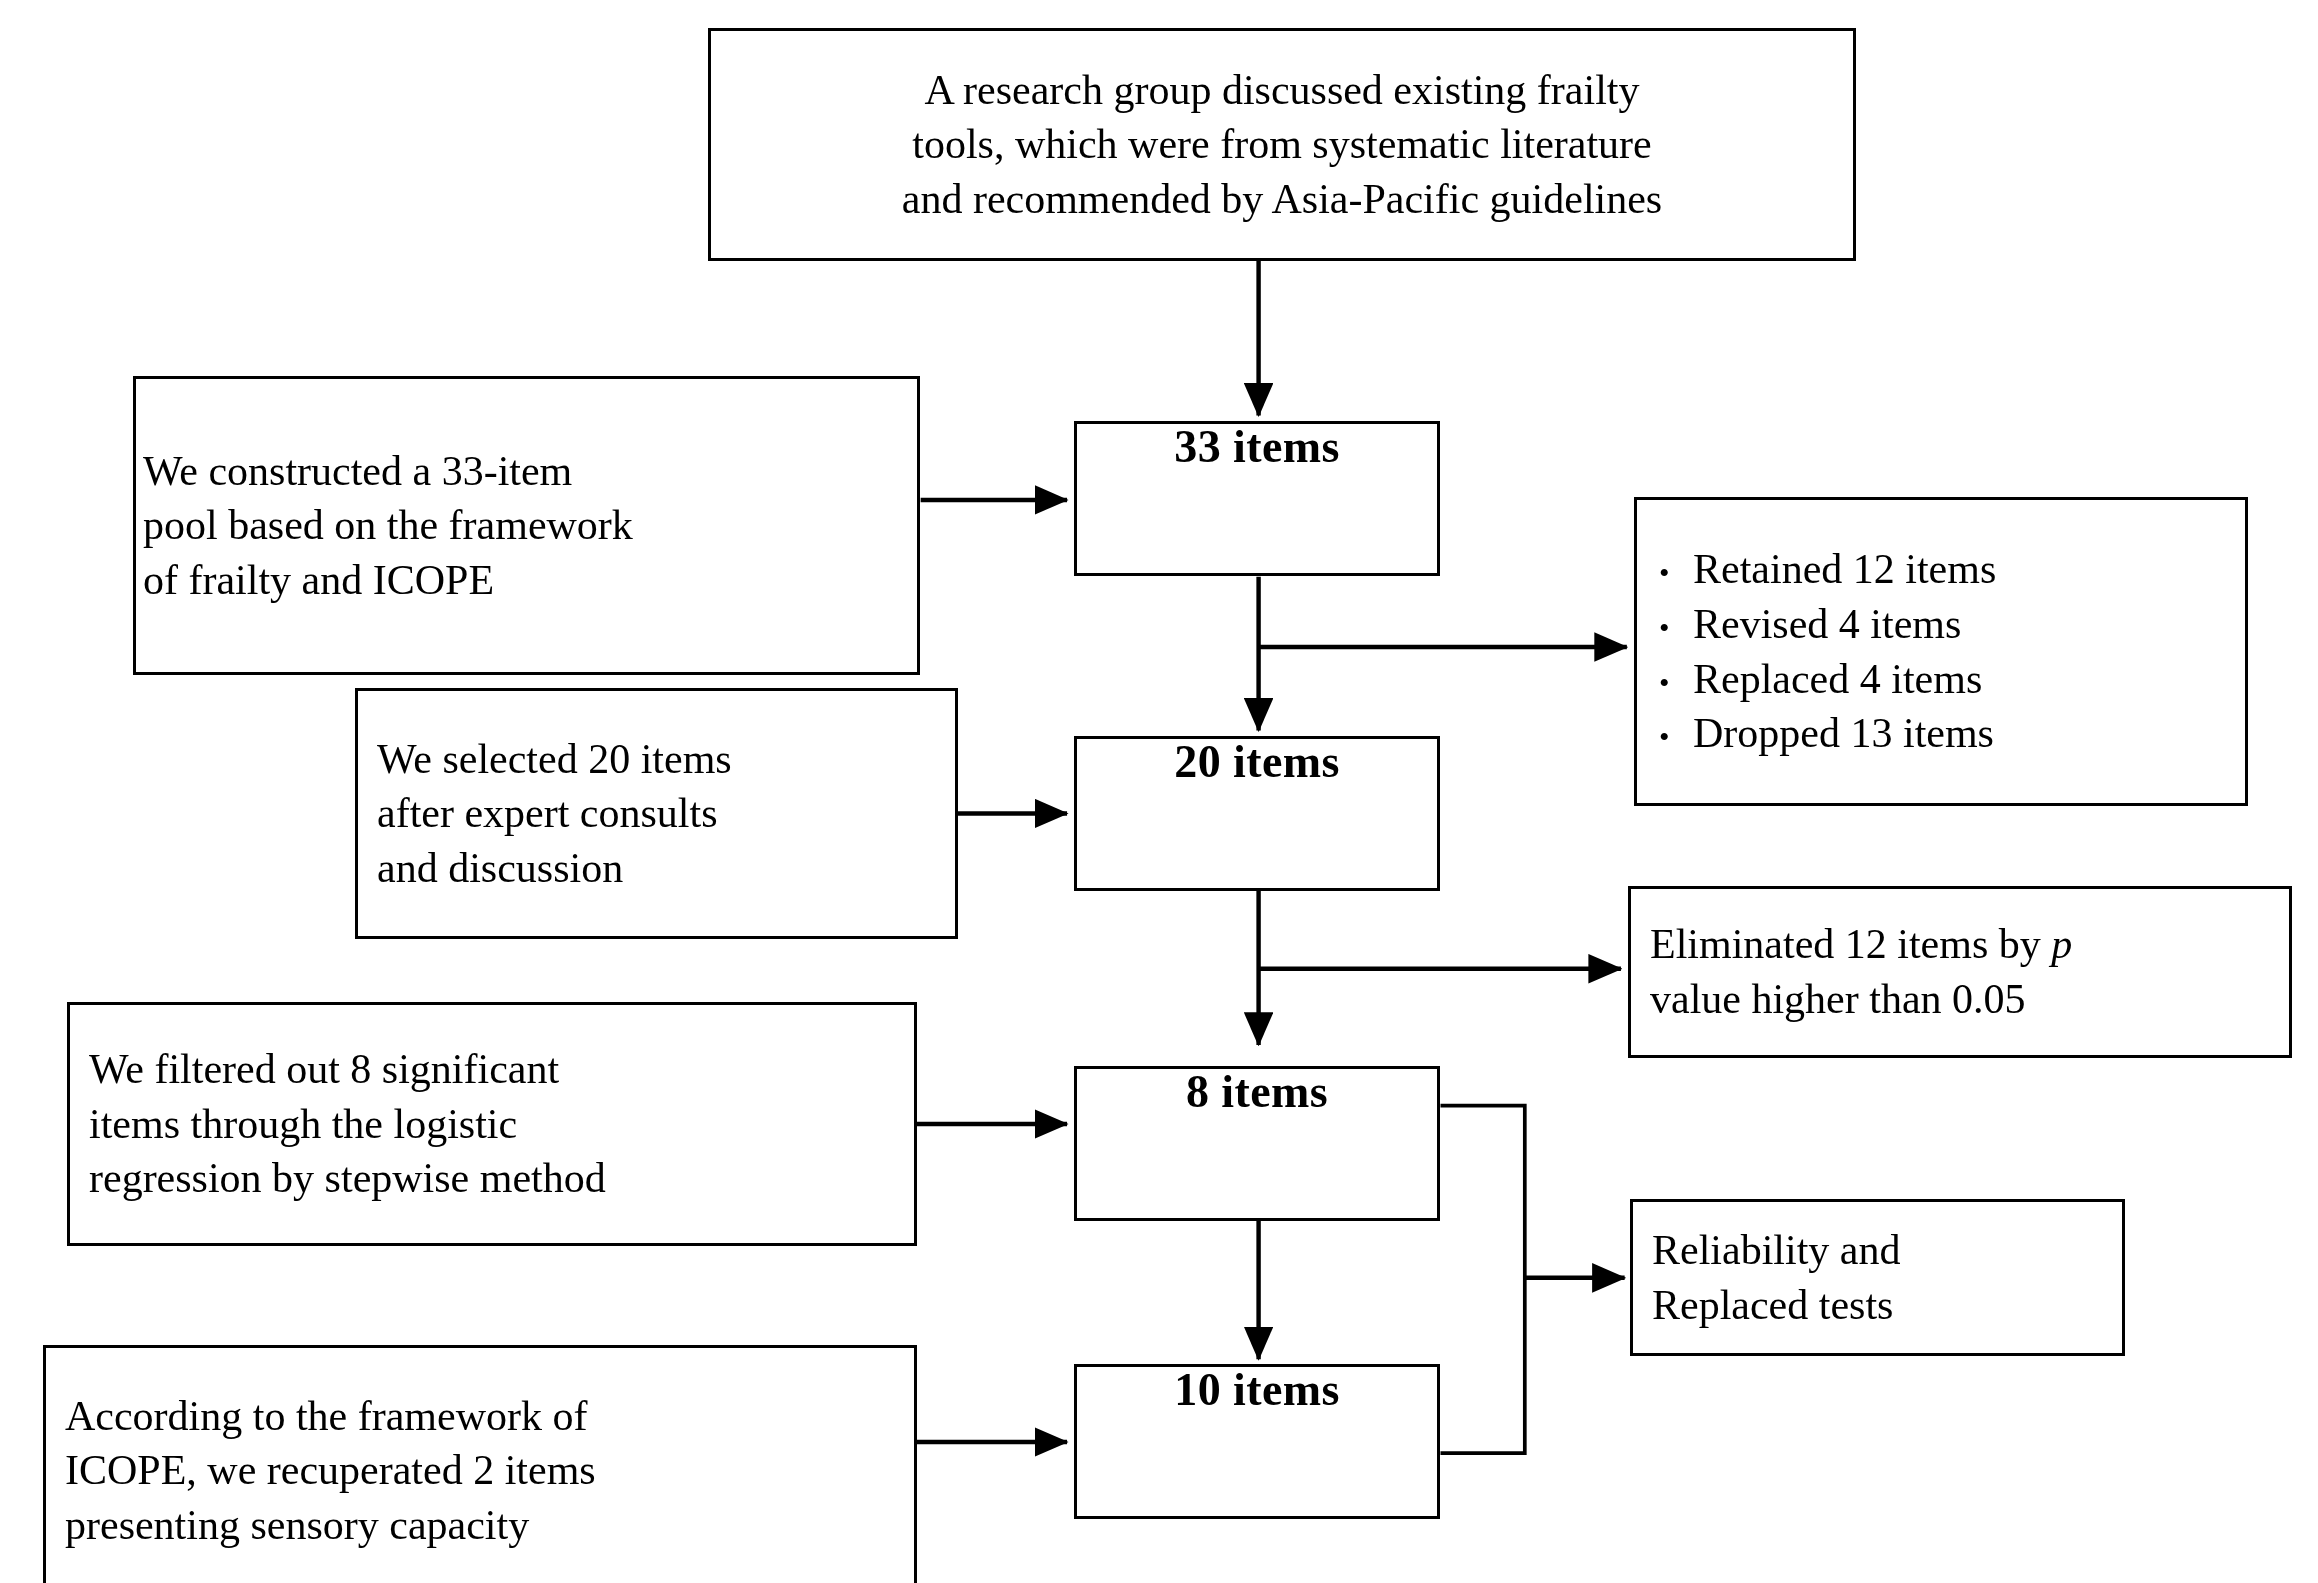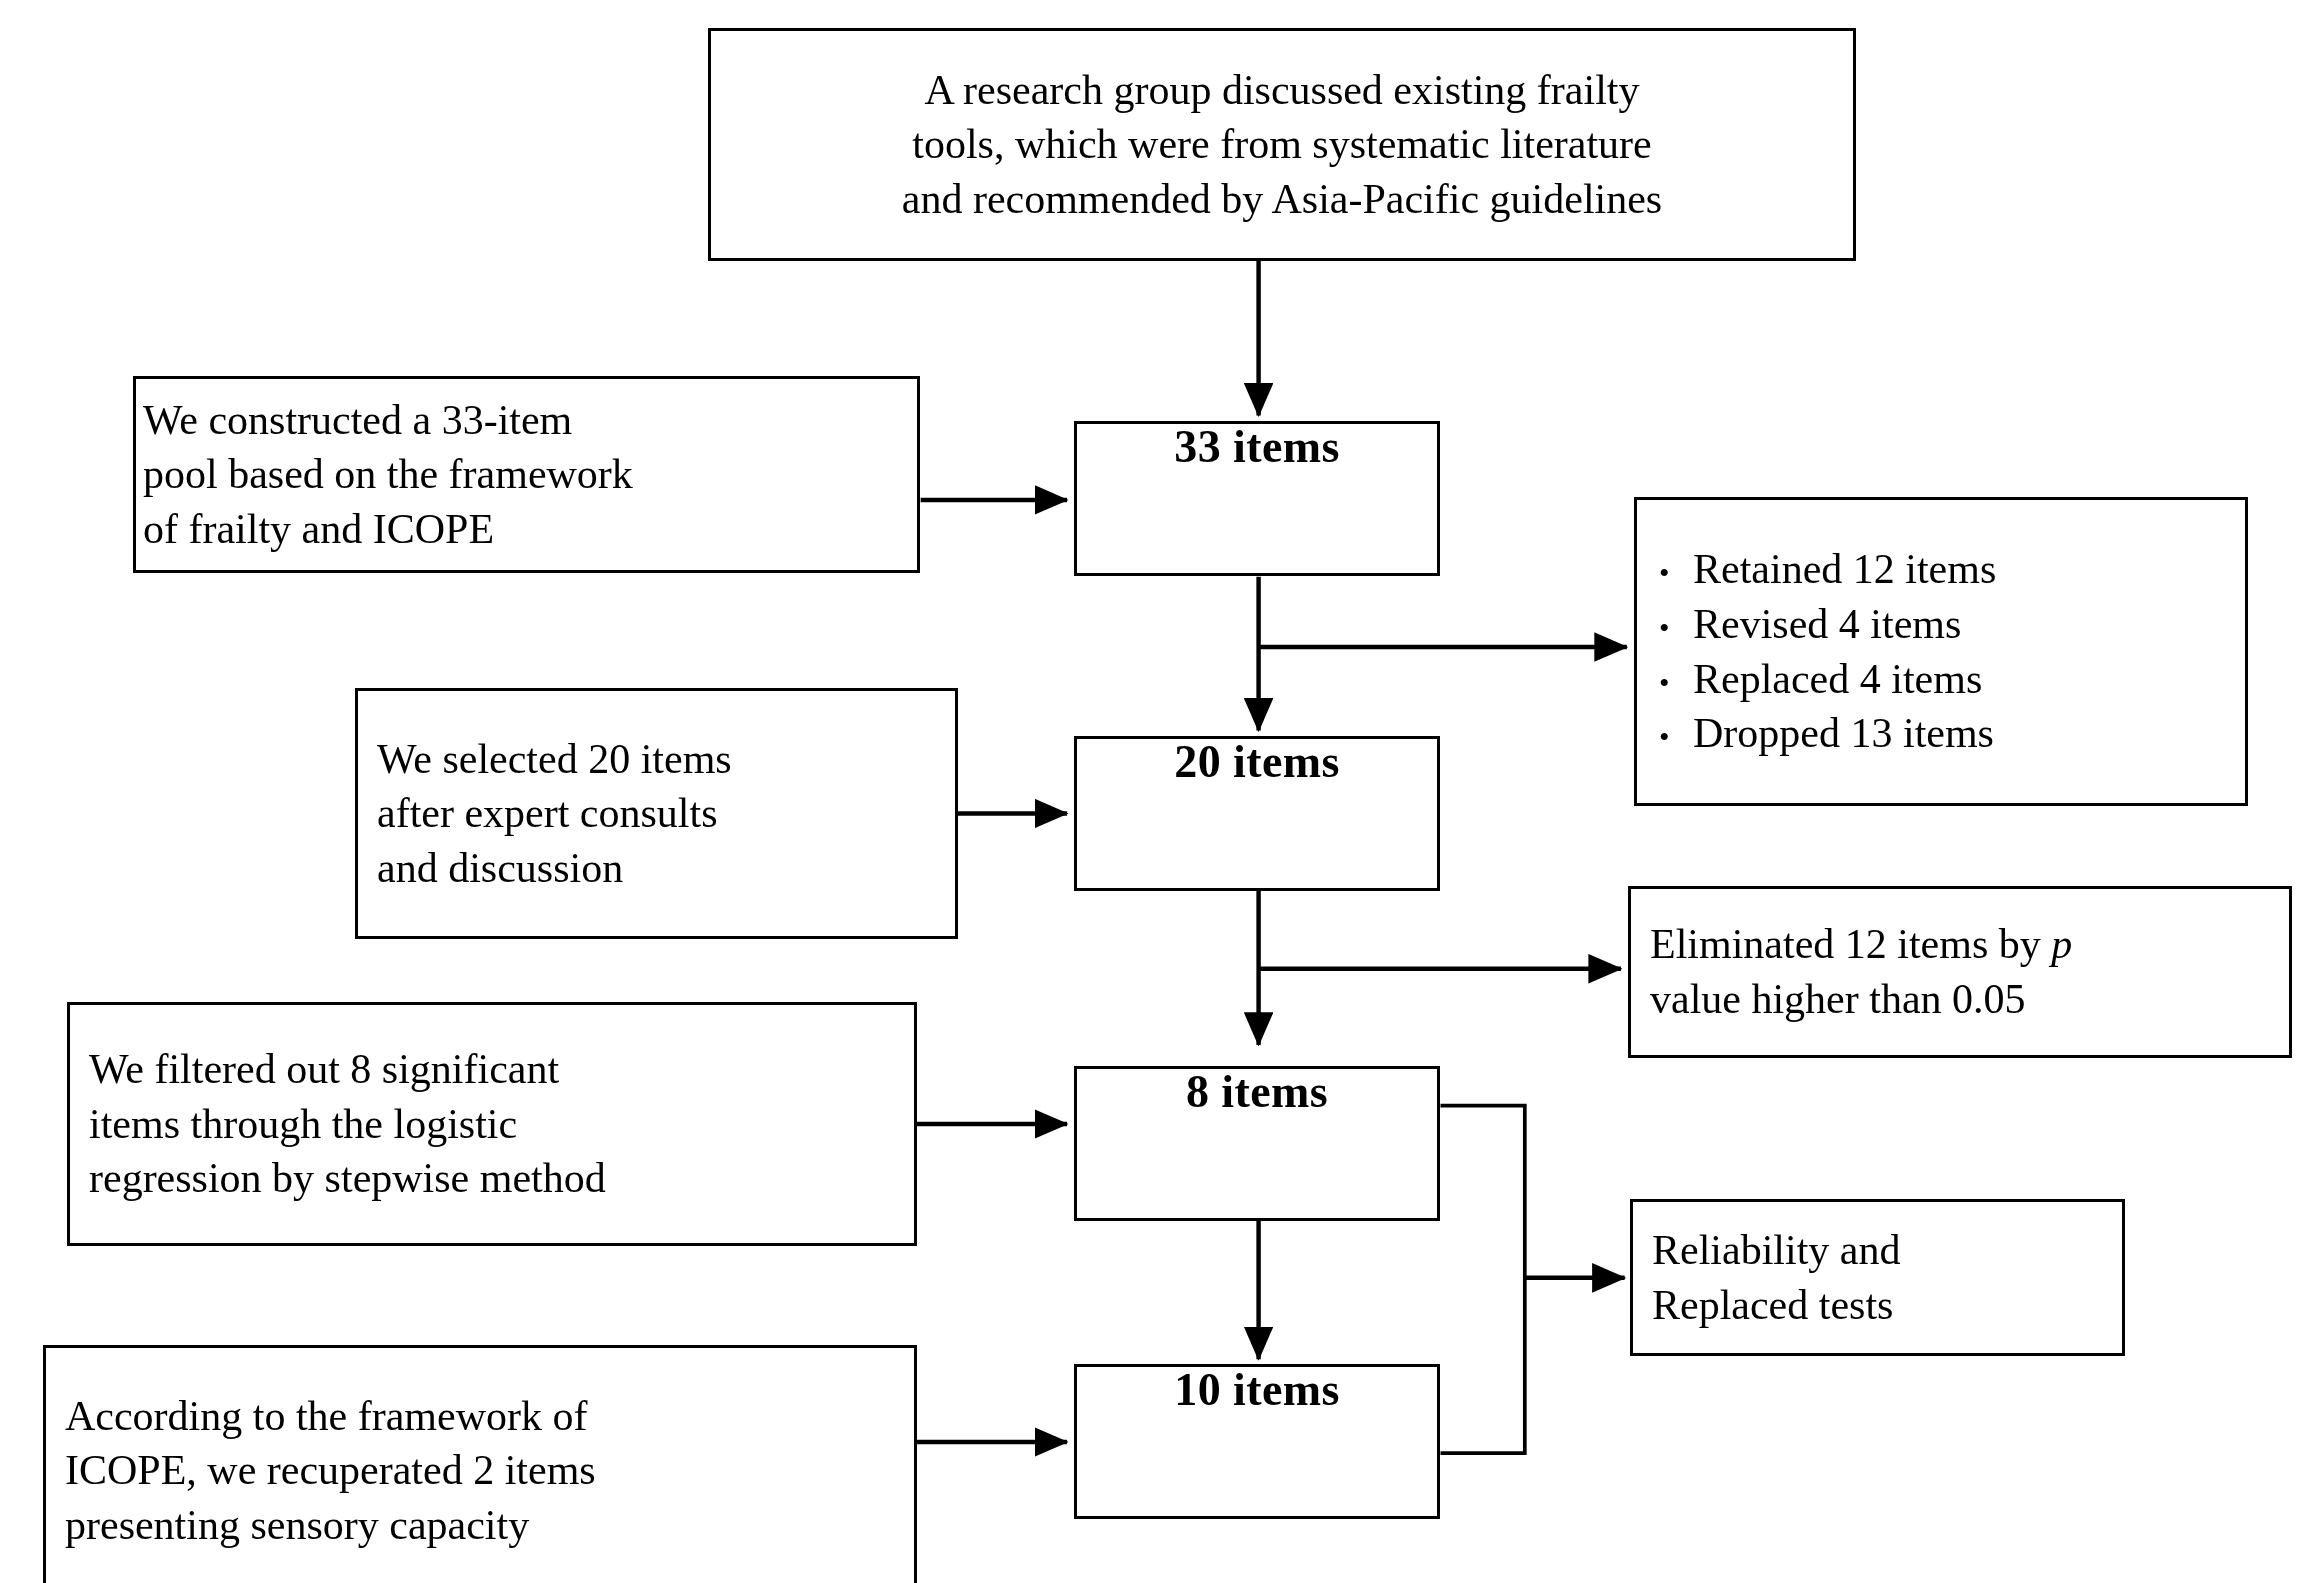--- a/index.html
+++ b/index.html
@@ -59,21 +59,21 @@
       <line x1="2062" y1="1728" x2="2197" y2="1728" marker-end="url(#ahb)"></line>
     </g>
   </svg>
 
   <div class="box pad" style="left:684px;top:28px;width:1148px;height:233px;margin-left:24px;">
     <div class="tline ctr">A research  group  discussed  existing  frailty</div>
     <div class="tline ctr">tools,  which  were  from  systematic  literature</div>
     <div class="tline ctr">and  recommended  by Asia-Pacific  guidelines</div>
   </div>
 
-  <div class="box pad" style="left:133px;top:376px;width:787px;height:197px;padding-left:7px;">
+  <div class="box pad" style="left:133px;top:376px;width:787px;height:299px;padding-left:7px;">
     <div class="tline lft">We constructed  a 33-item</div>
     <div class="tline lft">pool based on the framework</div>
     <div class="tline lft">of frailty  and  ICOPE</div>
   </div>
 
   <div class="box pad" style="left:314px;top:688px;width:603px;height:251px;margin-left:41px;">
     <div class="tline lft">We selected 20 items</div>
     <div class="tline lft">after  expert  consults</div>
     <div class="tline lft">and  discussion</div>
   </div>

